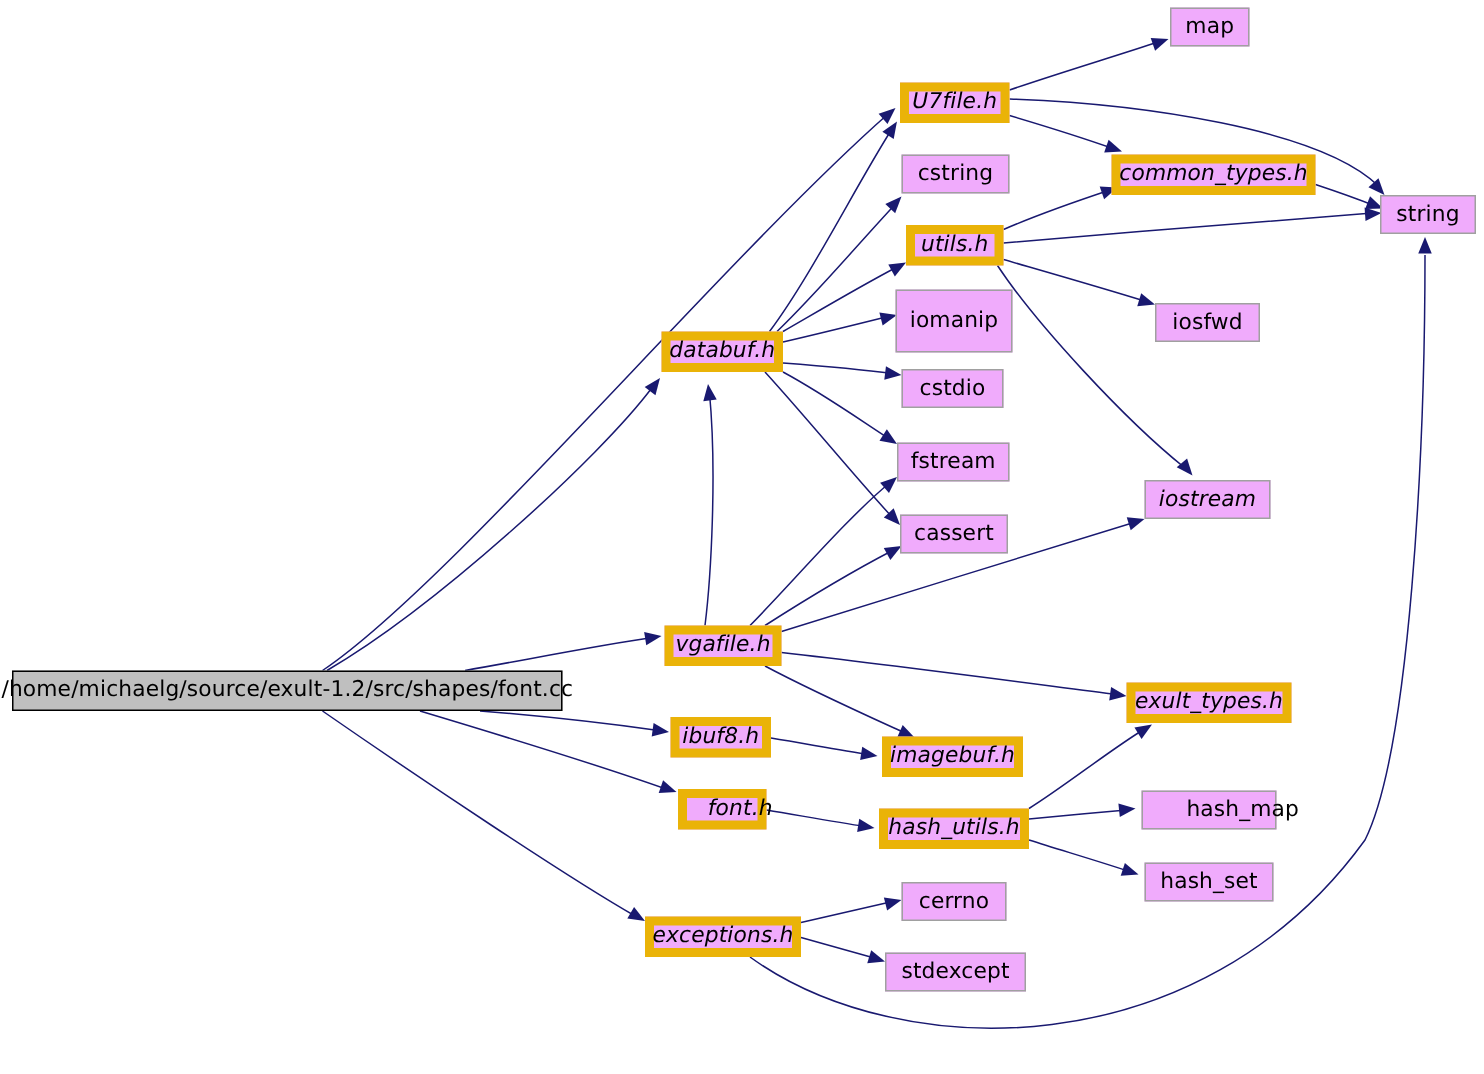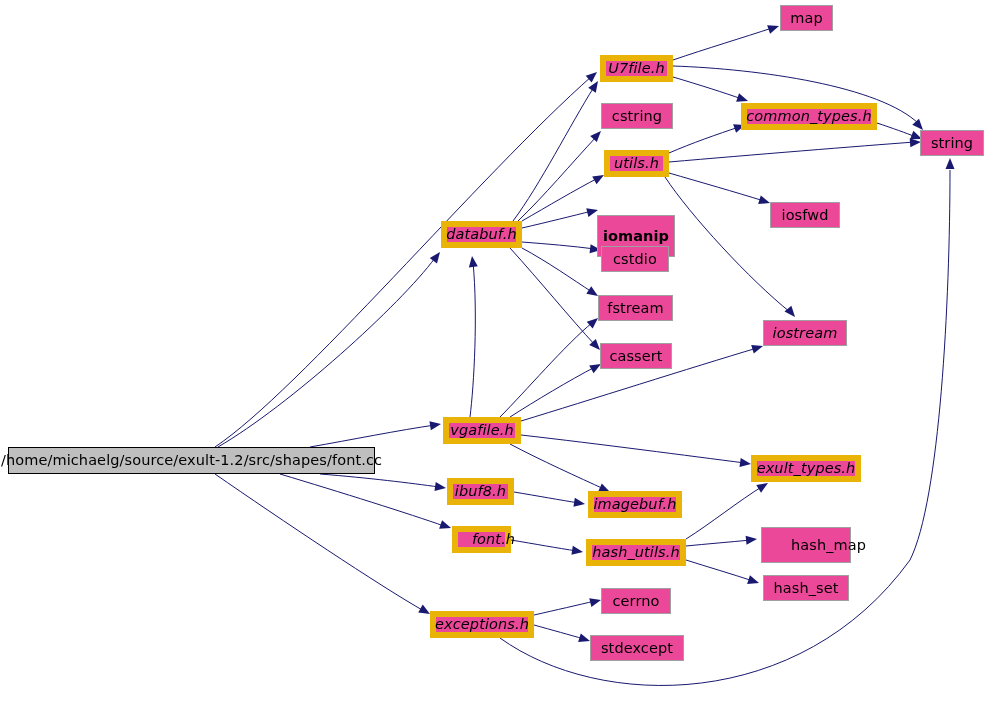--- a/index.html
+++ b/index.html
@@ -24,21 +24,21 @@
     height: 716px;
     pointer-events: none;
   }
   .node {
     position: absolute;
     box-sizing: border-box;
     display: flex;
     align-items: center;
     justify-content: center;
     white-space: nowrap;
-    background: #ec4899;
+    background: #f0abfc;
     color: #000000;
     font-size: 14.5px;
     line-height: 1;
     letter-spacing: 0.1px;
   }
   .node.local {
     border: 6px solid #eab308;
     font-style: italic;
   }
   .node.system {
@@ -143,21 +143,21 @@
       </div>
       <div class="node local" style="left: 741px; top: 103px; width: 136px; height: 27px;">
         <span class="node-label">common_types.h</span>
       </div>
       <div class="node system" style="left: 920px; top: 130px; width: 64px; height: 26px;">
         <span class="node-label">string</span>
       </div>
       <div class="node local" style="left: 604px; top: 150px; width: 65px; height: 27px;">
         <span class="node-label">utils.h</span>
       </div>
-      <div class="node system" style="left: 597px; top: 215px; width: 78px; height: 42px; font-weight: bold;">
+      <div class="node system" style="left: 597px; top: 193px; width: 78px; height: 42px;">
         <span class="node-label">iomanip</span>
       </div>
       <div class="node system" style="left: 770px; top: 202px; width: 70px; height: 26px;">
         <span class="node-label">iosfwd</span>
       </div>
       <div class="node local" style="left: 441px; top: 221px; width: 81px; height: 27px;">
         <span class="node-label">databuf.h</span>
       </div>
       <div class="node system" style="left: 601px; top: 246px; width: 68px; height: 26px;">
         <span class="node-label">cstdio</span>
@@ -182,21 +182,21 @@
       </div>
       <div class="node local" style="left: 588px; top: 491px; width: 94px; height: 27px;">
         <span class="node-label">imagebuf.h</span>
       </div>
       <div class="node local" style="left: 452px; top: 526px; width: 59px; height: 27px; padding-left: 24px;">
         <span class="node-label">font.h</span>
       </div>
       <div class="node local" style="left: 586px; top: 539px; width: 100px; height: 27px;">
         <span class="node-label">hash_utils.h</span>
       </div>
-      <div class="node system" style="left: 761px; top: 527px; width: 90px; height: 36px; padding-left: 45px;">
+      <div class="node system" style="left: 761px; top: 527px; width: 90px; height: 26px; padding-left: 45px;">
         <span class="node-label">hash_map</span>
       </div>
       <div class="node system" style="left: 763px; top: 575px; width: 86px; height: 26px;">
         <span class="node-label">hash_set</span>
       </div>
       <div class="node system" style="left: 601px; top: 588px; width: 70px; height: 26px;">
         <span class="node-label">cerrno</span>
       </div>
       <div class="node local" style="left: 430px; top: 611px; width: 104px; height: 27px;">
         <span class="node-label">exceptions.h</span>

